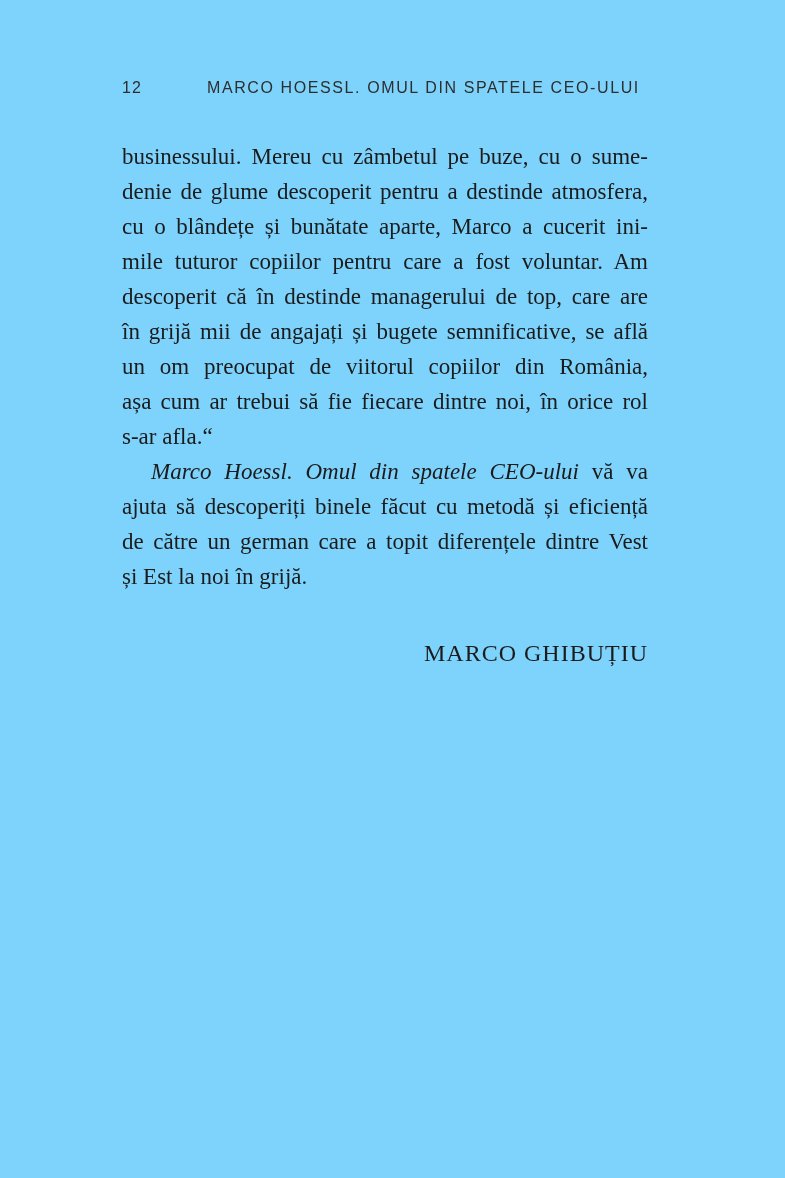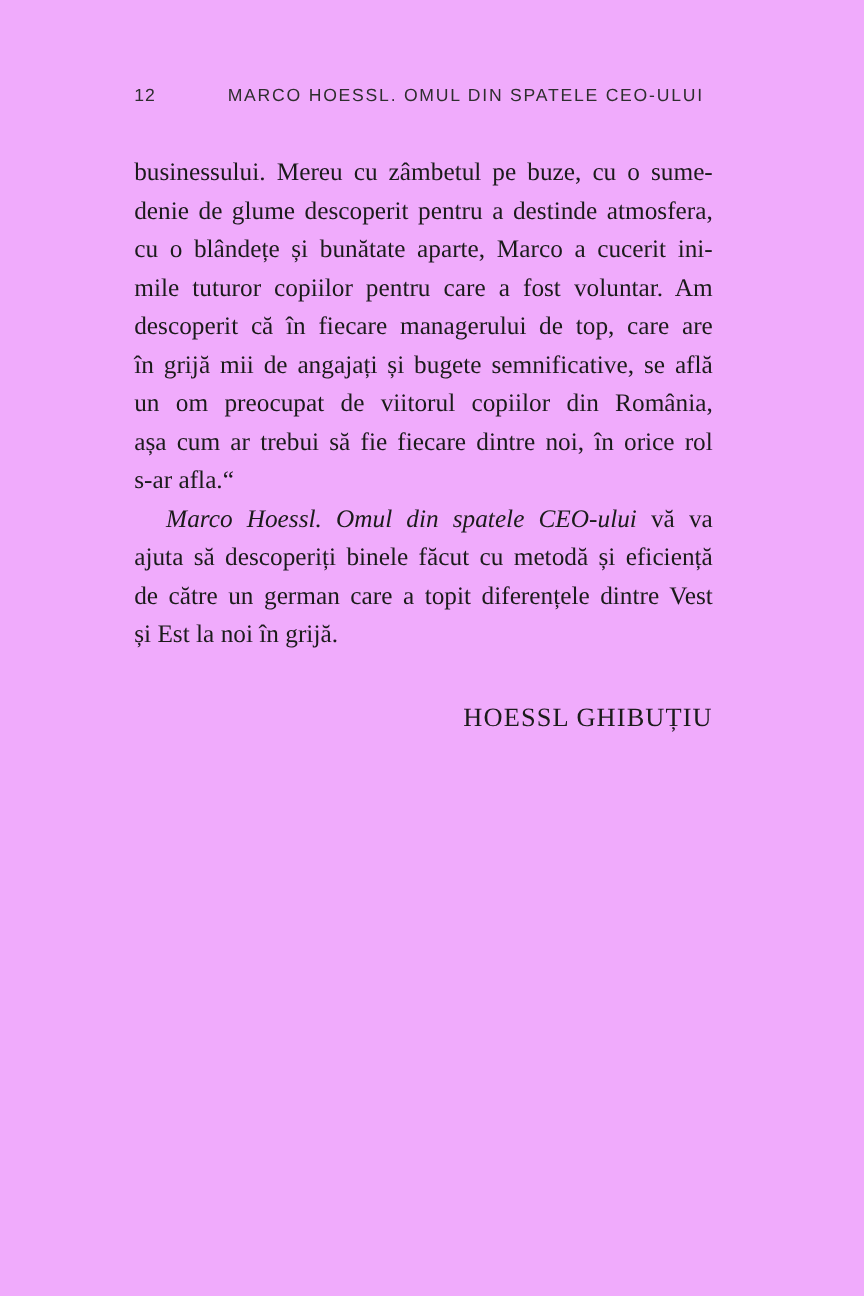--- a/index.html
+++ b/index.html
@@ -4,21 +4,21 @@
 <style>
   html, body {
     margin: 0;
     padding: 0;
     background: #ffffff;
   }
   .page {
     position: relative;
     width: 785px;
     height: 1178px;
-    background: #f0abfc;
+    background: #7dd3fc;
     overflow: hidden;
     font-family: "Liberation Serif", "DejaVu Serif", serif;
   }
   
   .running-header {
     position: absolute;
     left: 122px;
     top: 78px;
     width: 530px;
     height: 22px;
@@ -84,33 +84,33 @@
     <span class="running-title">MARCO HOESSL. OMUL DIN SPATELE CEO-ULUI</span>
   </div>
 
   <div class="page-body">
 
     <div>
       <div class="text-line">businessului. Mereu cu zâmbetul pe buze, cu o sume-</div>
       <div class="text-line">denie de glume descoperit pentru a destinde atmosfera,</div>
       <div class="text-line">cu o blândețe și bunătate aparte, Marco a cucerit ini-</div>
       <div class="text-line">mile tuturor copiilor pentru care a fost voluntar. Am</div>
-      <div class="text-line">descoperit că în fiecare managerului de top, care are</div>
+      <div class="text-line">descoperit că în destinde managerului de top, care are</div>
       <div class="text-line">în grijă mii de angajați și bugete semnificative, se află</div>
       <div class="text-line">un om preocupat de viitorul copiilor din România,</div>
       <div class="text-line">așa cum ar trebui să fie fiecare dintre noi, în orice rol</div>
       <div class="text-line last">s-ar afla.“</div>
     </div>
 
     <div>
       <div class="text-line indent">
         <span class="italic">Marco Hoessl. Omul din spatele CEO-ului</span><span> vă va</span>
       </div>
       <div class="text-line">ajuta să descoperiți binele făcut cu metodă și eficiență</div>
       <div class="text-line">de către un german care a topit diferențele dintre Vest</div>
       <div class="text-line last">și Est la noi în grijă.</div>
     </div>
 
-    <div class="signature">HOESSL GHIBUȚIU</div>
+    <div class="signature">MARCO GHIBUȚIU</div>
 
   </div>
 
 </div>
 
 </body></html>

